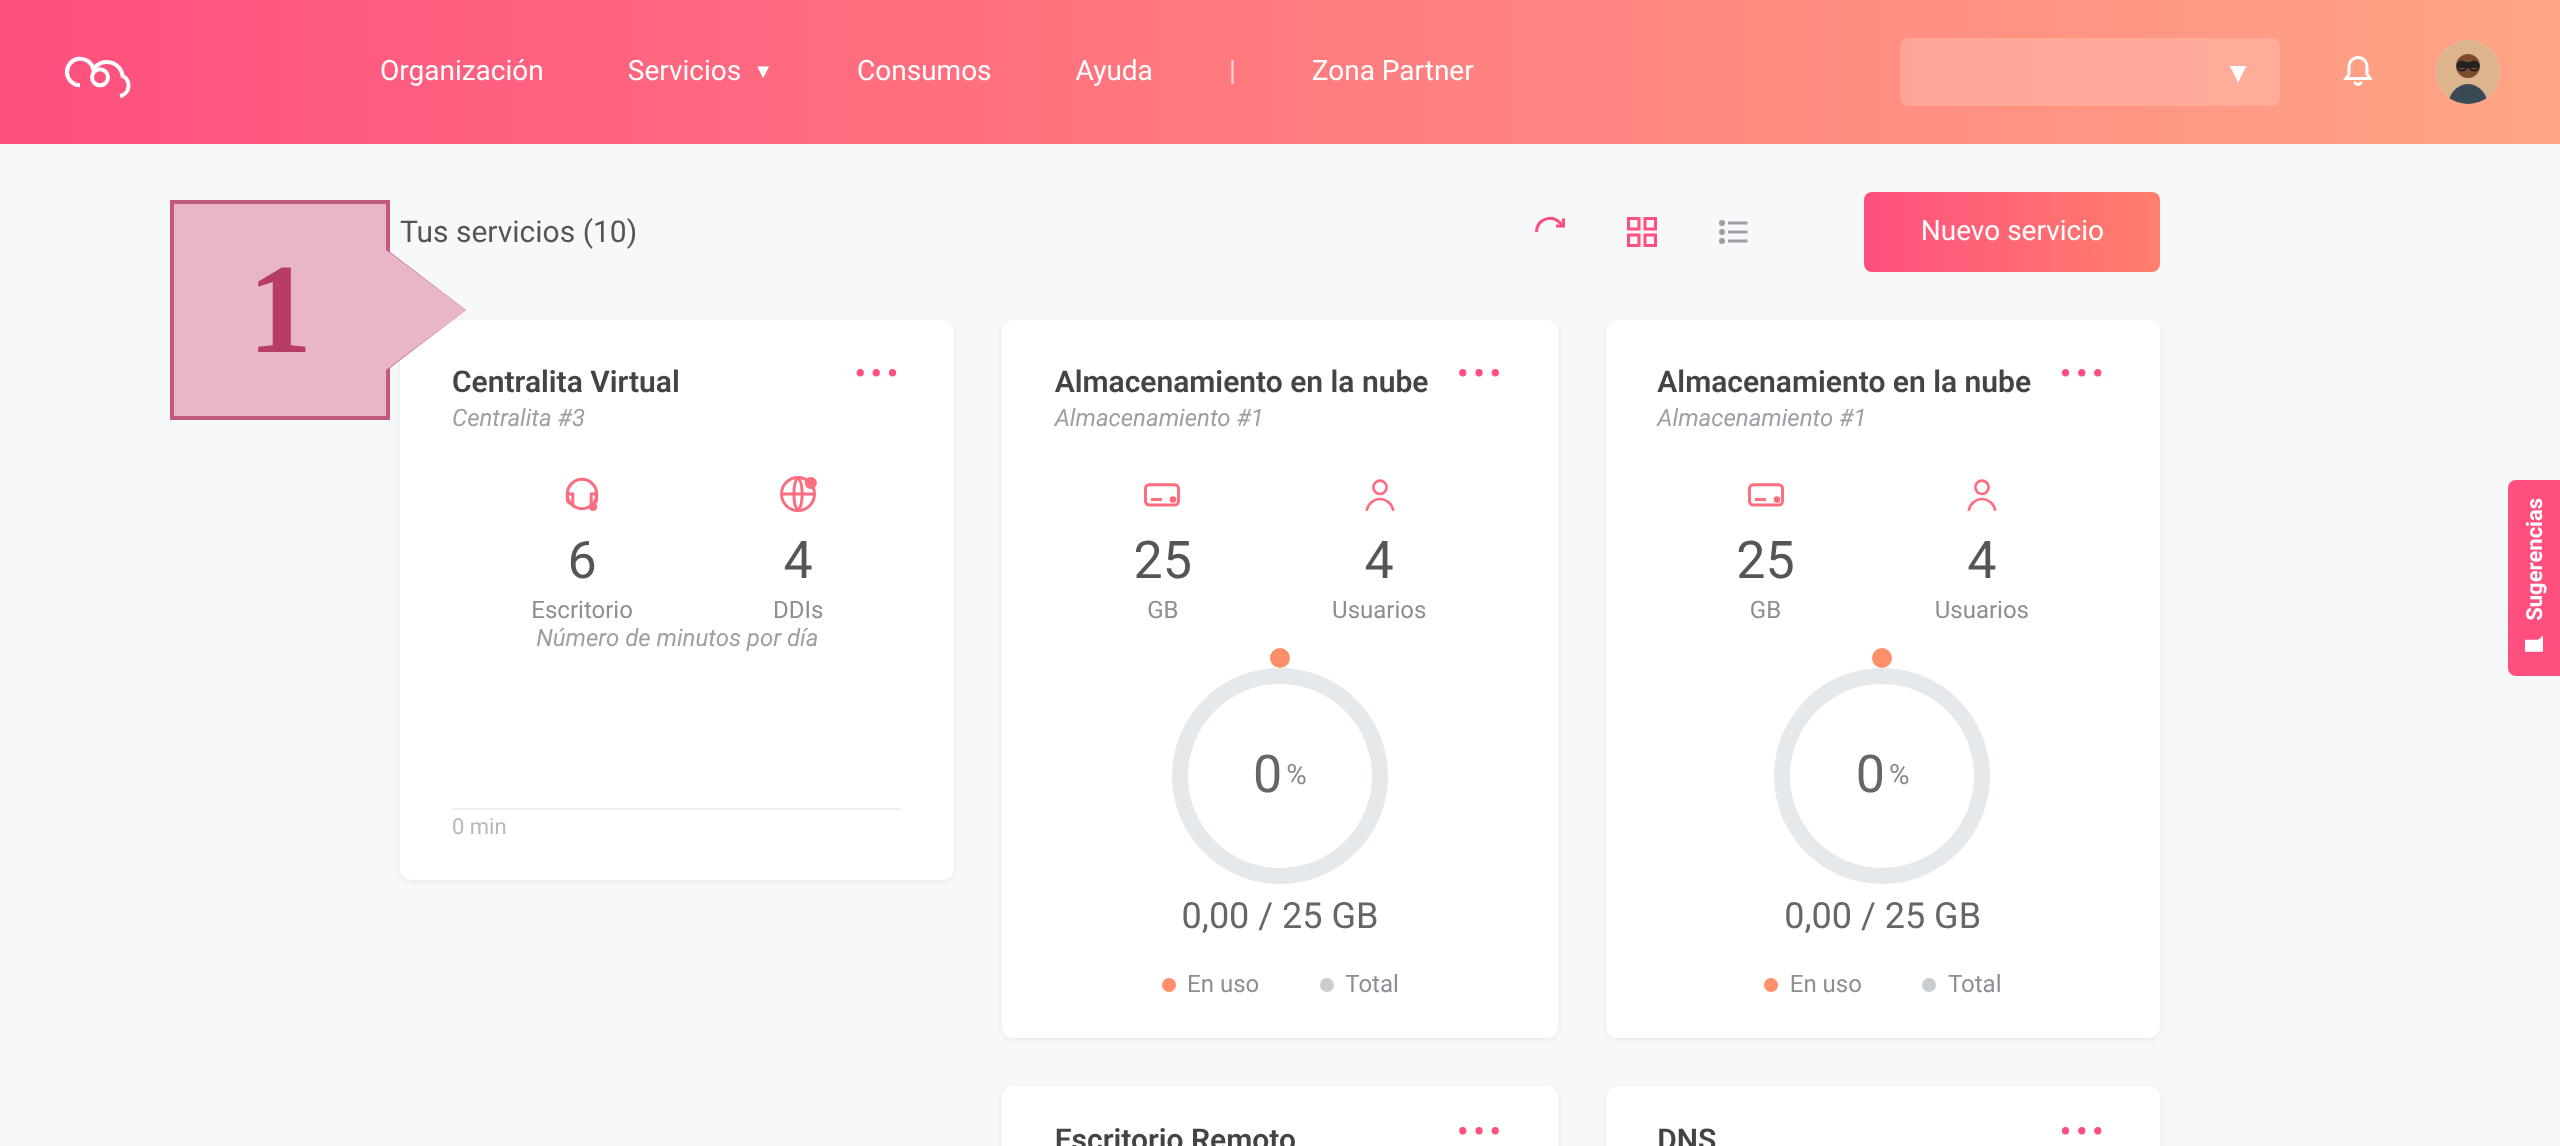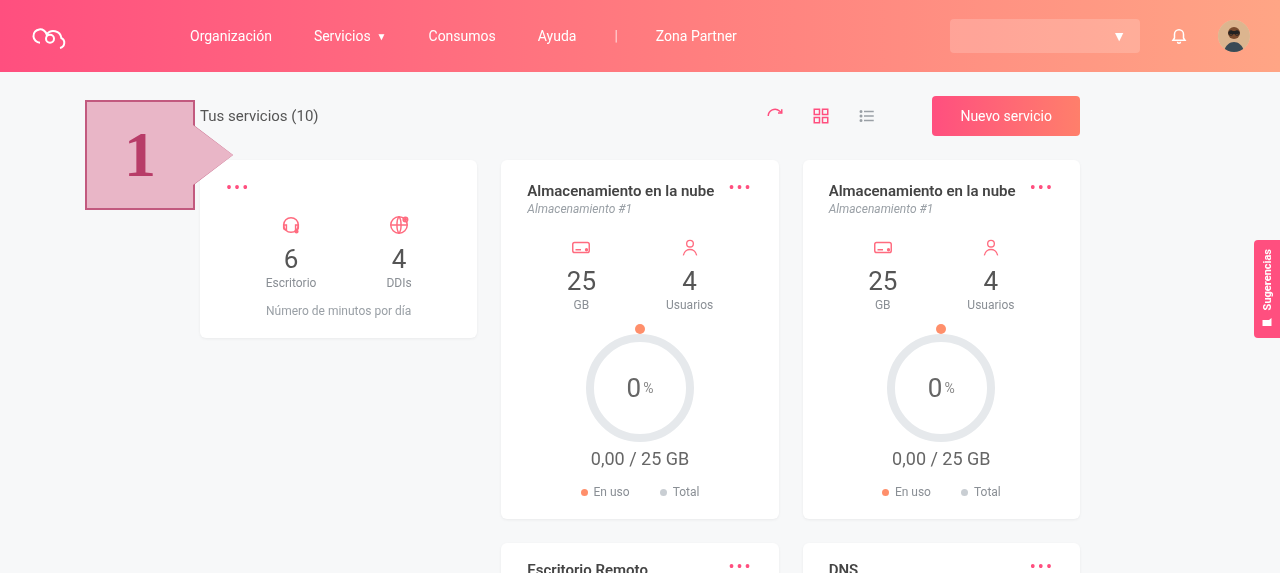--- a/index.html
+++ b/index.html
@@ -31,21 +31,21 @@
   .card{background:#fff;border-radius:6px;box-shadow:0 1px 3px rgba(0,0,0,.06);padding:22px 26px 20px 26px;position:relative}
   .card-head{display:flex;align-items:flex-start;justify-content:space-between}
   .card-title{font-size:15px;font-weight:600;color:#444}
   .card-sub{font-size:12px;font-style:italic;color:#9aa0a6;margin-top:2px}
   .more{color:#ff4f7f;font-size:18px;letter-spacing:2px;cursor:pointer;line-height:12px}
   .stats{display:flex;justify-content:center;gap:70px;margin-top:18px}
   .stat{text-align:center}
   .stat .ic{height:26px;display:flex;align-items:center;justify-content:center;color:#ff6b7f;margin-bottom:6px}
   .stat .num{font-size:26px;color:#555}
   .stat .lab{font-size:12px;color:#8a8f95;margin-top:2px}
-  .mini-caption{text-align:center;font-size:12px;color:#9aa0a6;margin-top:14px}
+  .mini-caption{text-align:center;font-size:12px;font-style:italic;color:#9aa0a6;margin-top:0}
   .axis-labels{display:flex;justify-content:space-between;font-size:11px;color:#b4b9be;margin-top:84px;border-top:1px solid #e9ecef;padding-top:6px}
   .axis-1min{font-size:11px;color:#b4b9be;margin-top:14px;border-bottom:0}
   .axis-0min{font-size:11px;color:#b4b9be;margin-top:78px}
   .axis-row{border-top:1px solid #eef0f2;padding-top:2px}
   
   .gauge-wrap{display:flex;flex-direction:column;align-items:center;margin-top:16px}
   .gauge{position:relative;width:120px;height:120px}
   .gauge svg{transform:rotate(-90deg)}
   .gauge .gdot{position:absolute;top:-4px;left:calc(50% - 5px);width:10px;height:10px;border-radius:50%;background:#ff8f6b}
   .gauge .gtxt{position:absolute;inset:0;display:flex;align-items:center;justify-content:center;font-size:26px;color:#666}
@@ -155,20 +155,24 @@
       </div>
       <div class="new-btn">Nuevo servicio</div>
     </div>
   </div>
 
   <div class="grid">
 
     <div class="col">
       <div class="card">
         <div class="card-head">
+          <div>
+            <div class="card-title">Centralita Virtual</div>
+            <div class="card-sub">Centralita #3</div>
+          </div>
           <div class="more">•••</div>
         </div>
         <div class="stats">
           <div class="stat">
             <div class="ic">
                 <svg width="22" height="22" viewBox="0 0 24 24" fill="none" stroke="currentColor" stroke-width="1.6">
                   <circle cx="12" cy="12" r="8"></circle>
                   <path d="M4 12v3a2 2 0 002 2h1v-5H4zM20 12v3a2 2 0 01-2 2h-1v-5h3z"></path>
                   <circle cx="18" cy="19" r="1.5" fill="currentColor"></circle>
                 </svg>
@@ -183,20 +187,21 @@
                   <path d="M3 12h18M12 3c3 3 3 15 0 18M12 3c-3 3-3 15 0 18"></path>
                   <circle cx="19" cy="6" r="2.5" fill="#fff" stroke="currentColor"></circle>
                   <circle cx="19" cy="6" r="1" fill="currentColor"></circle>
                 </svg>
               </div>
             <div class="num">4</div>
             <div class="lab">DDIs</div>
           </div>
         </div>
         <div class="mini-caption">Número de minutos por día</div>
+        <div class="axis-0min axis-row">0 min</div>
       </div>
 
     </div>
 
     <div class="col">
       <div class="card">
         <div class="card-head">
           <div>
             <div class="card-title">Almacenamiento en la nube</div>
             <div class="card-sub">Almacenamiento #1</div>

